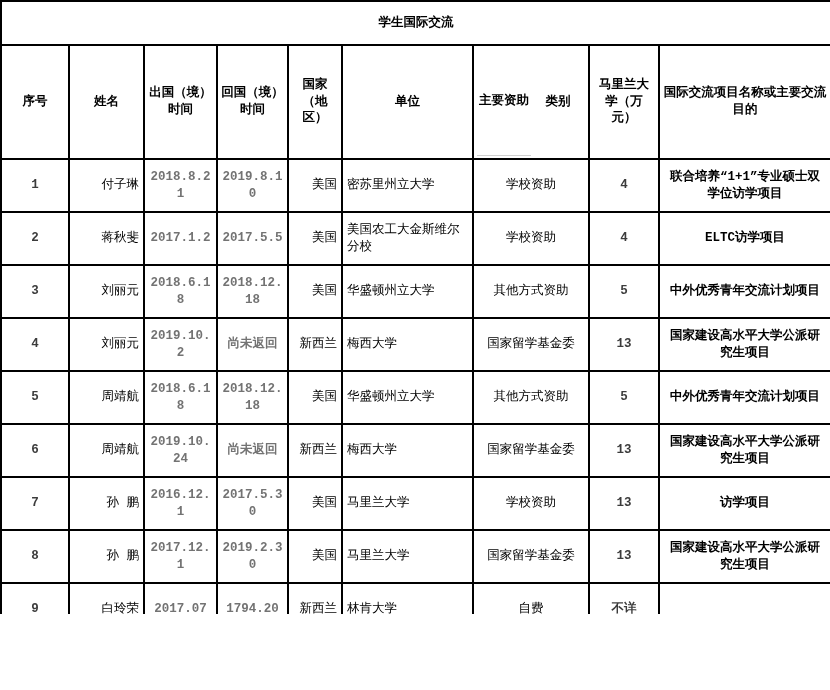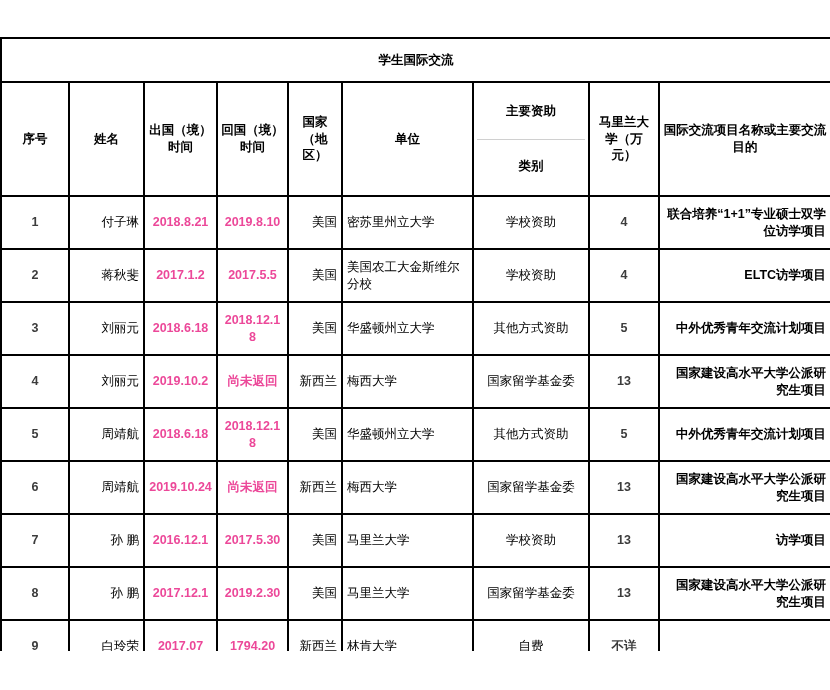--- a/index.html
+++ b/index.html
@@ -1,23 +1,22 @@
 <!DOCTYPE html>
 <html><head>
 <meta charset="utf-8">
 <style>
   * { box-sizing: border-box; }
   html, body { margin: 0; padding: 0; background: #ffffff; }
   .sheet {
     width: 830px;
     height: 614px;
-    font-family: Liberation Sans, sans-serif;
+    font-family: Liberation Mono, monospace;
     color: #000;
     background: #fff;
-    margin-top: 37px;
   }
   table.xl {
     border-collapse: collapse;
     table-layout: fixed;
     width: 830px;
   }
   table.xl td {
     border: 2px solid #000;
     overflow: hidden;
     vertical-align: middle;
@@ -45,44 +44,43 @@
   tr.hdr td {
     height: 108px;
     text-align: center;
     font-weight: bold;
     font-size: 12.5px;
     padding: 2px 3px;
   }
   td.hdr-funding { padding: 0; }
   .funding-split {
     display: flex;
-    flex-direction: column;
     height: 108px;
     width: 100%;
   }
   .funding-split > div {
     flex: 1;
     display: flex;
     align-items: center;
     justify-content: center;
   }
   .funding-split > div:first-child {
     border-bottom: 1px solid #d0d0d0;
   }
   
   tr.datarow td { height: 53px; }
   td.c-index   { text-align: center; font-weight: 700; color: #3c3c3c; font-size: 12px; }
   td.c-name    { text-align: right; }
   td.c-depart,
-  td.c-return  { text-align: center; font-weight: 700; color: #ec4899; font-size: 12px; }
+  td.c-return  { text-align: center; font-weight: 700; color: #737373; font-size: 12px; }
   td.c-country { text-align: right; }
   td.c-inst    { text-align: left; }
   td.c-funding { text-align: center; }
   td.c-amount  { text-align: center; font-weight: 700; color: #3c3c3c; font-size: 12px; }
-  td.c-project { text-align: right; font-weight: bold; }
+  td.c-project { text-align: center; font-weight: bold; }
 </style>
 </head>
 <body>
 
 <div class="sheet">
   <table class="xl">
     <colgroup>
       <col style="width:68px">
       <col style="width:75px">
       <col style="width:73px">

